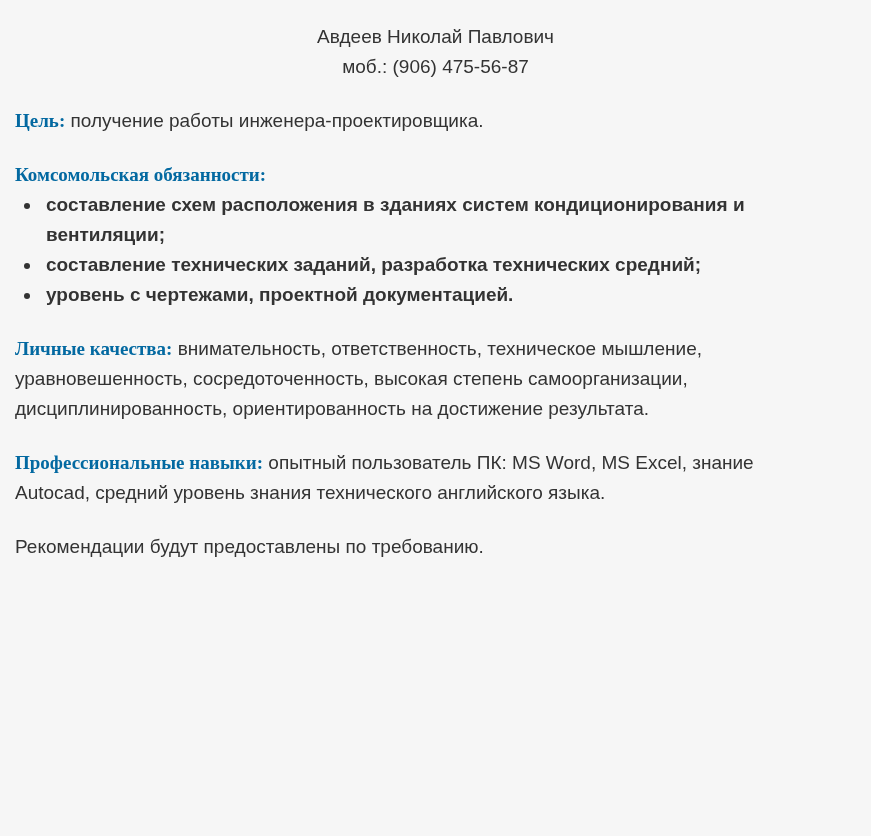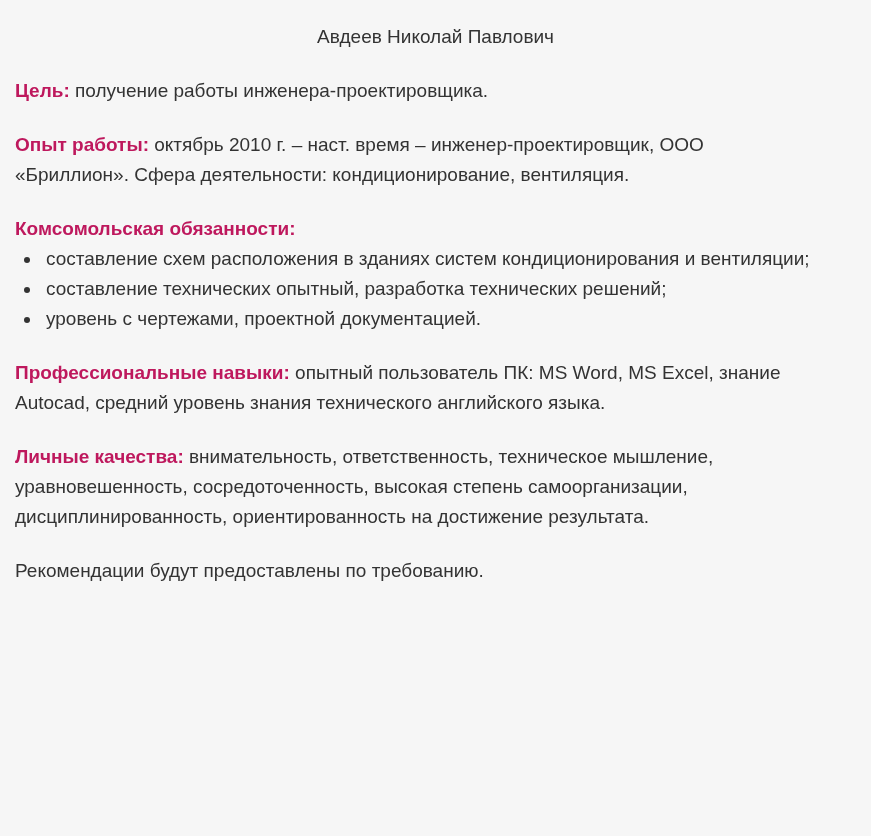--- a/index.html
+++ b/index.html
@@ -26,69 +26,69 @@
     text-align: center;
   }
   .contact p {
     margin: 0;
   }
   .section {
     margin: 24px 50px 24px 15px;
   }
   .section-label {
     font-weight: bold;
-    color: #be185d;
+    color: #0369a1;
+    font-family: Liberation Serif, serif;
   }
   .duties-heading {
     margin: 24px 50px 0 15px;
   }
   ul.duties {
     margin: 0 50px 24px 15px;
     padding-left: 27px;
     list-style: disc;
+    font-weight: bold;
   }
   ul.duties li {
     padding-left: 4px;
   }
   .plain {
     margin: 24px 50px 0 15px;
   }
 </style>
 </head>
 <body>
 
 <div class="page">
 
   <header class="contact">
     <p>Авдеев Николай Павлович</p>
+    <p>моб.: (906) 475-56-87</p>
   </header>
 
   <p class="section">
     <span class="section-label">Цель:</span><span> получение работы инженера-проектировщика.</span>
   </p>
 
-  <p class="section">
-    <span class="section-label">Опыт работы:</span><span> октябрь 2010 г. – наст. время – инженер-проектировщик, ООО «Бриллион». Сфера деятельности: кондиционирование, вентиляция.</span>
-  </p>
 
   <p class="duties-heading">
     <span class="section-label">Комсомольская обязанности:</span>
   </p>
   <ul class="duties">
     <li>составление схем расположения в зданиях систем кондиционирования и вентиляции;</li>
-    <li>составление технических опытный, разработка технических решений;</li>
+    <li>составление технических заданий, разработка технических средний;</li>
     <li>уровень с чертежами, проектной документацией.</li>
   </ul>
 
 
   <p class="section">
-    <span class="section-label">Профессиональные навыки:</span><span> опытный пользователь ПК: MS Word, MS Excel, знание Autocad, средний уровень знания технического английского языка.</span>
+    <span class="section-label">Личные качества:</span><span> внимательность, ответственность, техническое мышление, уравновешенность, сосредоточенность, высокая степень самоорганизации, дисциплинированность, ориентированность на достижение результата.</span>
   </p>
 
   <p class="section">
-    <span class="section-label">Личные качества:</span><span> внимательность, ответственность, техническое мышление, уравновешенность, сосредоточенность, высокая степень самоорганизации, дисциплинированность, ориентированность на достижение результата.</span>
+    <span class="section-label">Профессиональные навыки:</span><span> опытный пользователь ПК: MS Word, MS Excel, знание Autocad, средний уровень знания технического английского языка.</span>
   </p>
 
   <p class="plain">
     <span>Рекомендации будут предоставлены по требованию.</span>
   </p>
 
 </div>
 
 </body></html>

